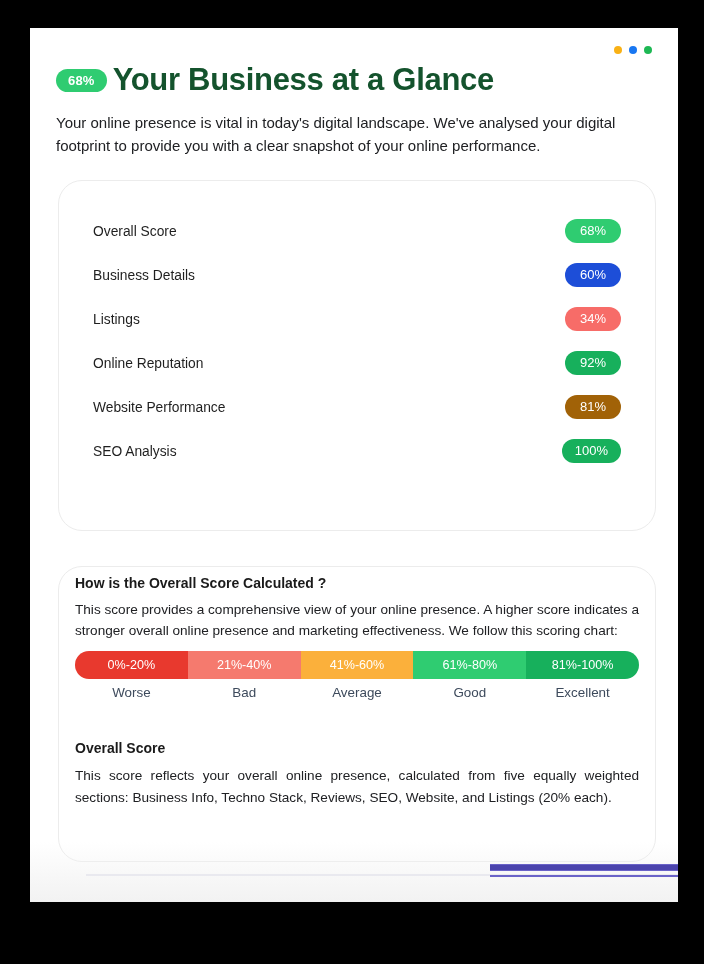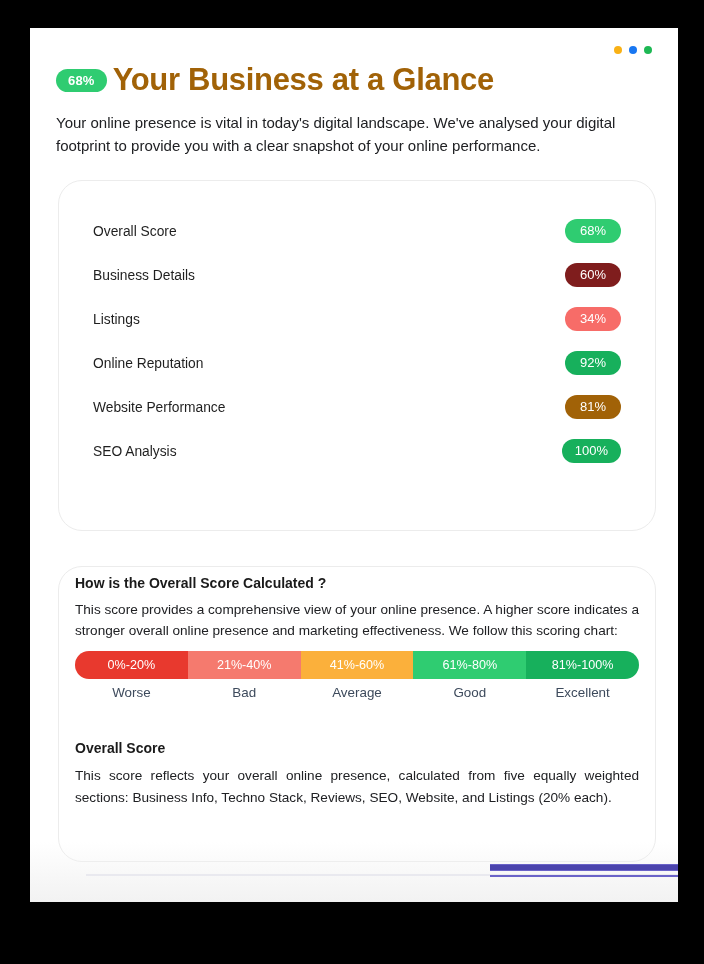--- a/index.html
+++ b/index.html
@@ -230,36 +230,36 @@
   <div class="page">
 
     <div class="dots">
       <span class="dot dot-1" style="background: rgb(249, 177, 21);"></span>
       <span class="dot dot-2" style="background: rgb(24, 119, 242);"></span>
       <span class="dot dot-3" style="background: rgb(30, 184, 84);"></span>
     </div>
 
     <div class="header-row">
       <span class="score-pill-title" style="background: rgb(47, 204, 113);">68%</span>
-      <h1 class="page-title" style="color: #a16207;">Your Business at a Glance</h1>
+      <h1 class="page-title" style="color: #14532d;">Your Business at a Glance</h1>
     </div>
 
     <p class="intro">Your online presence is vital in today's digital landscape. We've analysed your digital footprint to provide you with a clear snapshot of your online performance.</p>
 
     <div class="card card-scores">
       <div class="score-list">
 
         <div class="score-row">
           <span class="score-label">Overall Score</span>
           <span class="score-pill" id="pill-0" style="background: rgb(47, 204, 113);">68%</span>
         </div>
 
         <div class="score-row">
           <span class="score-label">Business Details</span>
-          <span class="score-pill" id="pill-1" style="background: #7f1d1d;">60%</span>
+          <span class="score-pill" id="pill-1" style="background: #1d4ed8;">60%</span>
         </div>
 
 
         <div class="score-row">
           <span class="score-label">Listings</span>
           <span class="score-pill" id="pill-3" style="background: rgb(247, 108, 104);">34%</span>
         </div>
 
         <div class="score-row">
           <span class="score-label">Online Reputation</span>

